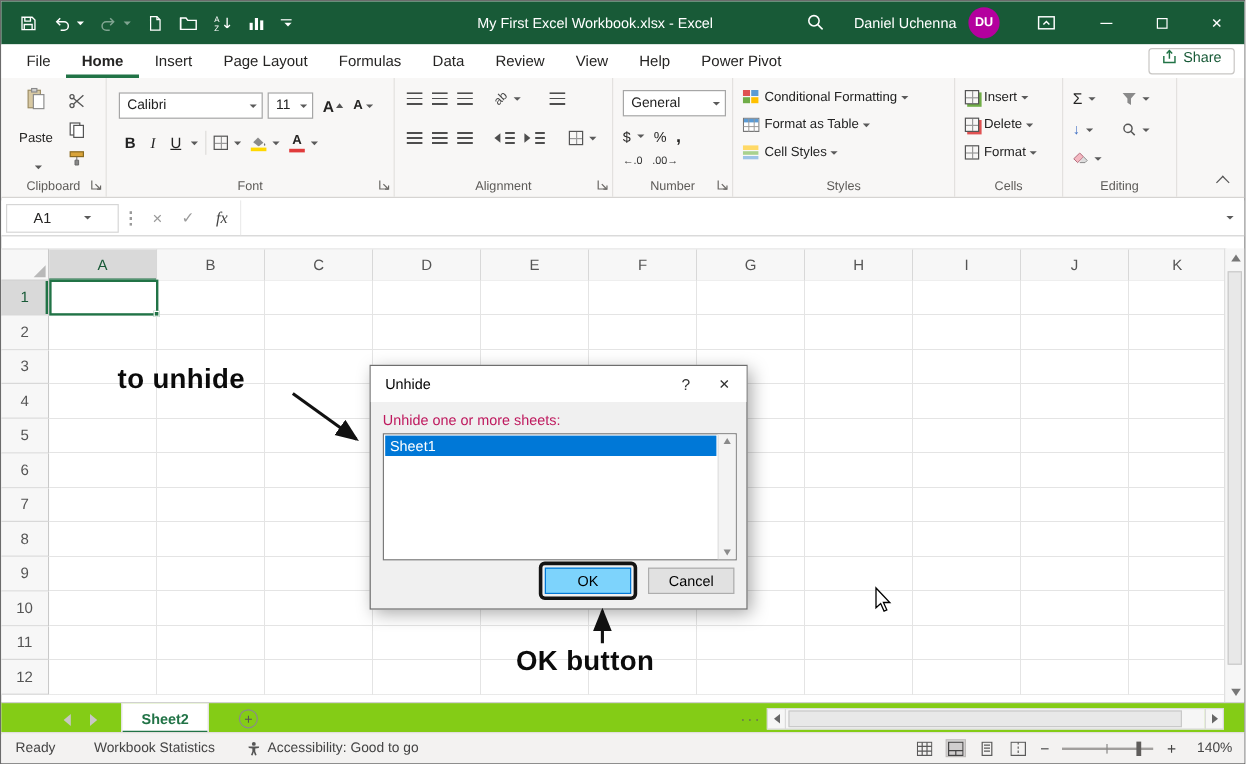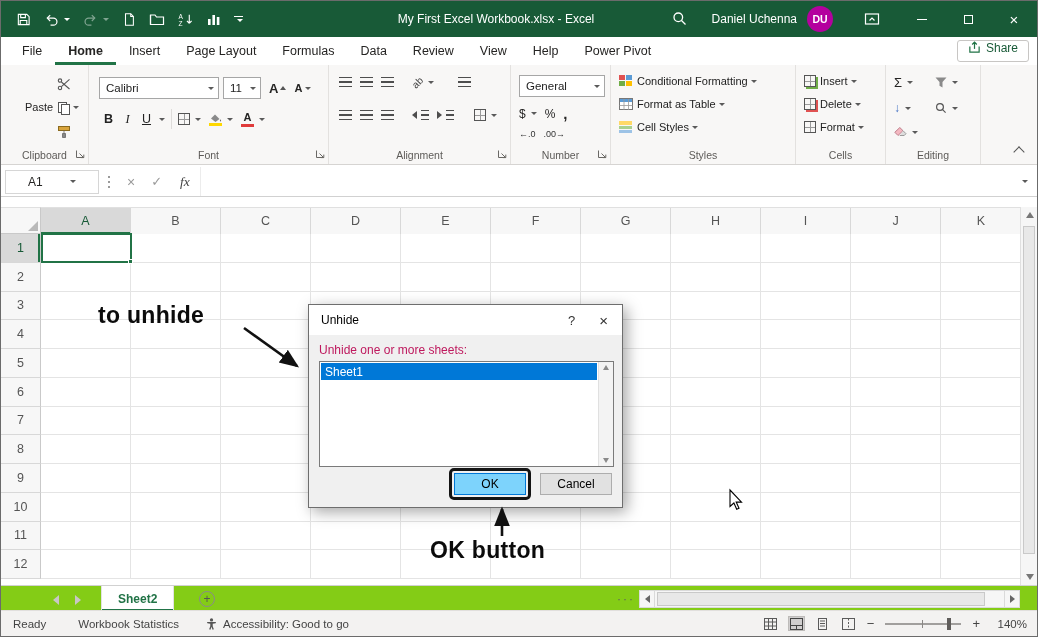--- a/index.html
+++ b/index.html
@@ -35,21 +35,21 @@
          border:1px solid #c8c6c4;border-radius:3px;padding:0 10px;font-size:12px;color:#185a37}
   
   .ribbon{position:absolute;left:0;top:64px;right:0;height:100px;background:#f8f7f6;border-bottom:1px solid #d6d4d2}
   .g{position:absolute;top:0;bottom:0;border-right:1px solid #e3e1df}
   .glabel{position:absolute;bottom:3px;left:0;right:0;text-align:center;font-size:10.5px;color:#5d5b58}
   .launch{position:absolute;right:2px;bottom:4px;width:11px;height:11px}
   .rrow{position:absolute;display:flex;align-items:center}
   .ricon{display:flex;align-items:center;gap:2px;margin-right:8px}
   .combo{background:#fff;border:1px solid #a6a6a6;display:flex;align-items:center;justify-content:space-between;
          font-size:11.5px;padding:0 4px 0 6px;height:22px;color:#222}
-  .paste-btn{position:absolute;left:7px;top:8px;width:44px;height:68px;display:flex;flex-direction:row;
+  .paste-btn{position:absolute;left:7px;top:8px;width:44px;height:68px;display:flex;flex-direction:column;
              align-items:center;justify-content:flex-start;gap:17px;border-radius:3px}
   .paste-btn .plabel{font-size:11px}
   .clip-col{position:absolute;left:56px;top:12px;display:flex;flex-direction:column;gap:7px}
   .fbtn{width:19px;height:20px;display:flex;align-items:center;justify-content:center;font-size:12.5px;color:#222}
   .hl{width:13px;height:11px;background:repeating-linear-gradient(to bottom,#4e4e4e 0 1.4px,transparent 1.4px 4.35px)}
   .grid-ic{width:12px;height:12px;border:1px solid #555;
            background:linear-gradient(#9a9a9a,#9a9a9a) center/100% 1px no-repeat,
                       linear-gradient(#9a9a9a,#9a9a9a) center/1px 100% no-repeat}
   .colorbar{width:13px;height:3px;margin-top:1px}
   .stack{display:flex;flex-direction:column;align-items:center;line-height:1}

